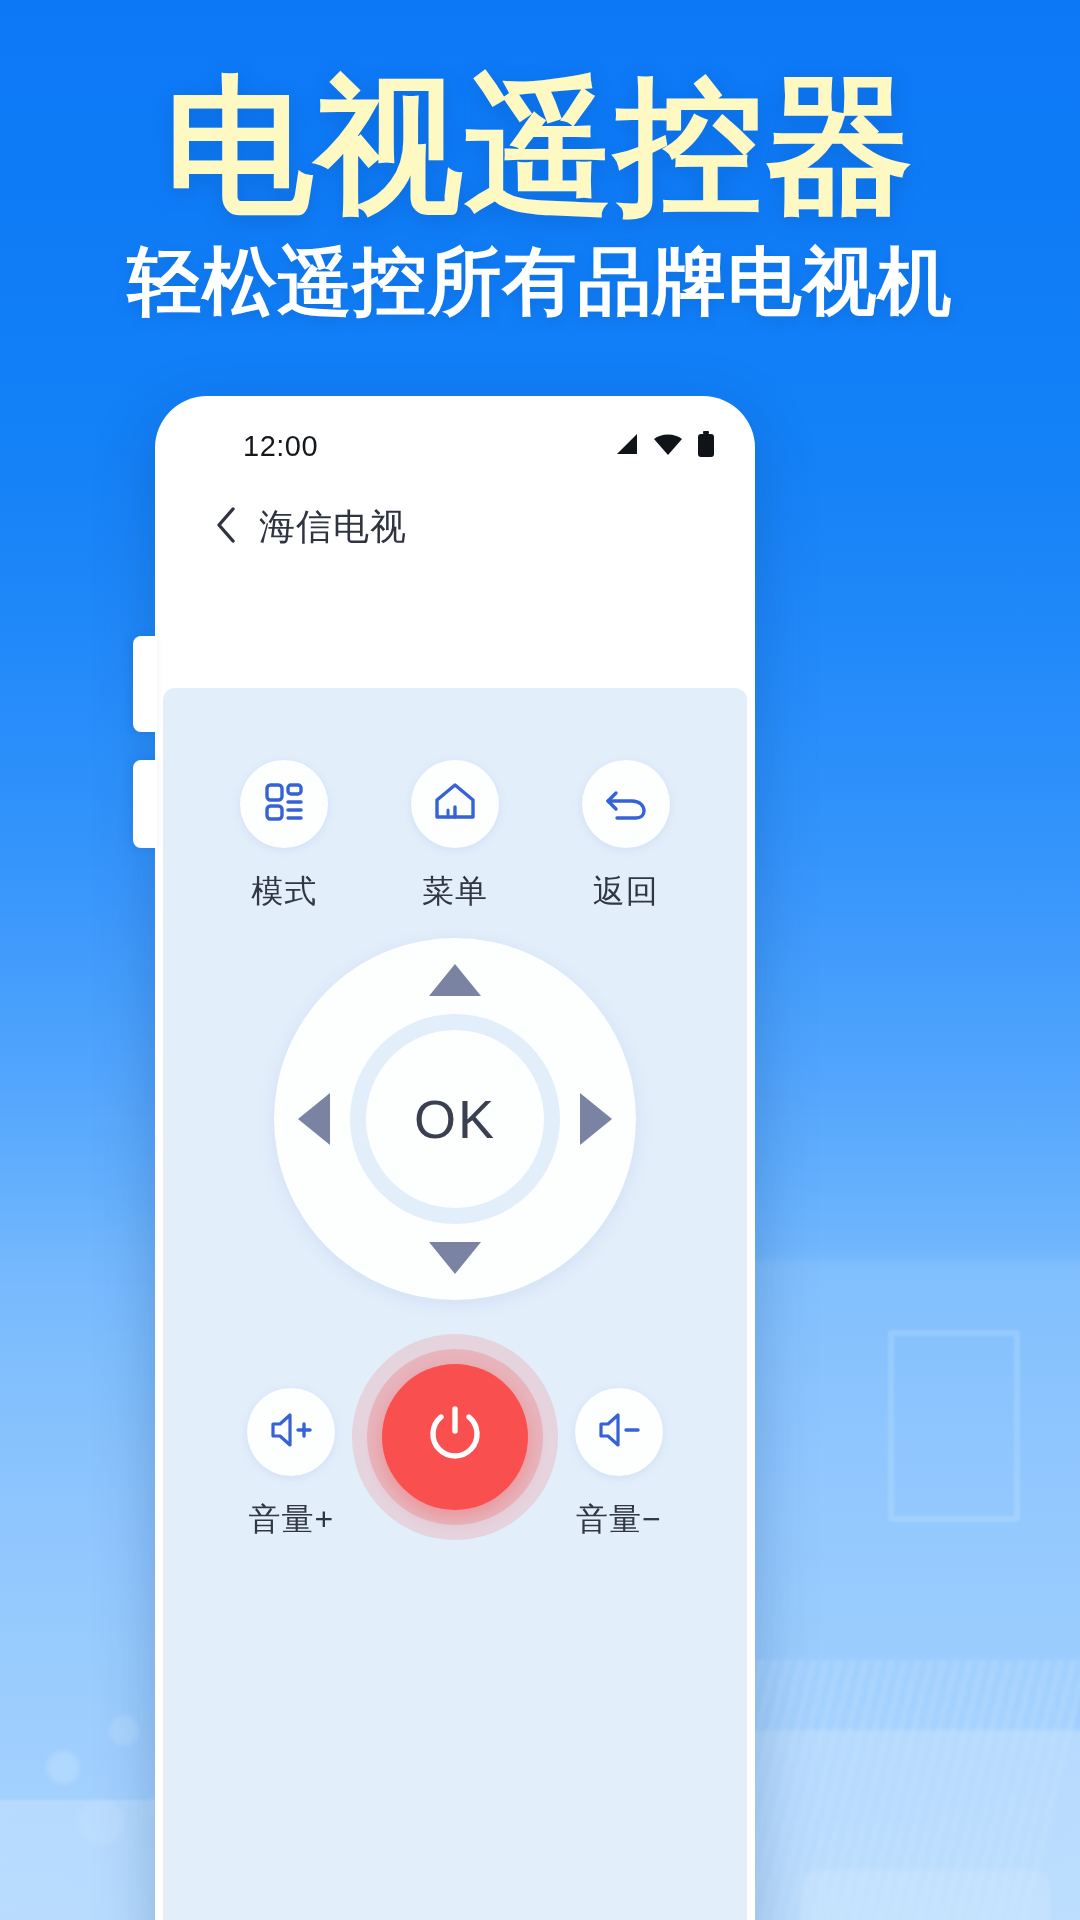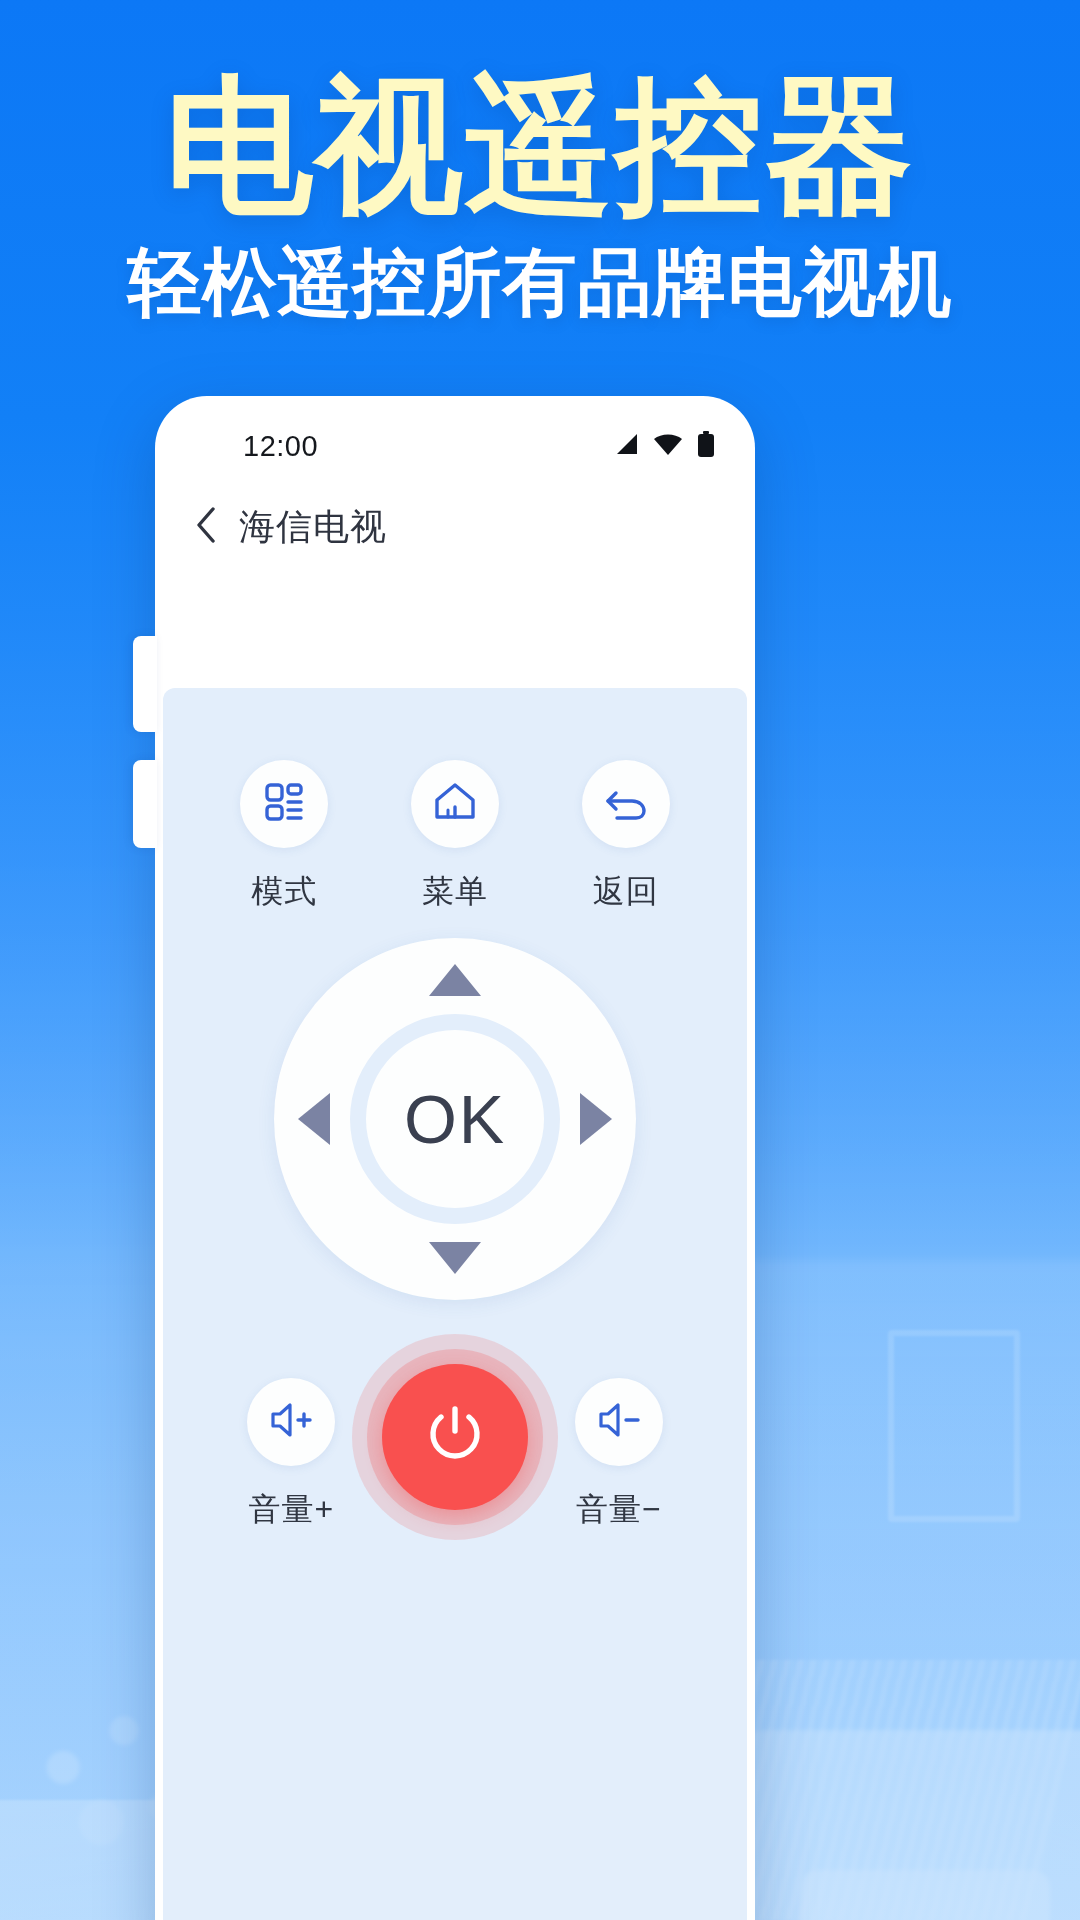--- a/index.html
+++ b/index.html
@@ -70,21 +70,21 @@
   
   .headline-wrap{position:absolute;left:0;right:0;top:72px;text-align:center;z-index:6;}
   .headline{
     font-size:148px;line-height:1.0;font-weight:bold;color:#fef9c3;
     letter-spacing:2px;
     text-shadow:0 6px 22px rgba(3,60,140,.22);
     font-family:"Liberation Sans","DejaVu Sans",sans-serif;
   }
   .subhead{
     margin-top:24px;font-size:74px;line-height:1.05;font-weight:bold;color:#ffffff;
-    letter-spacing:1px;text-shadow:0 4px 14px rgba(3,60,140,.20);
+    letter-spacing:1px;text-shadow:0 4px 14px rgba(3,60,140,.20);font-family:Liberation Serif, serif;
   }
 
   
   .phone{
     position:absolute;left:155px;top:396px;width:600px;height:1560px;
     background:#ffffff;border-radius:52px 52px 0 0;
     box-shadow:0 18px 60px rgba(6,52,120,.26);
     z-index:8;
   }
   .phone-side{
@@ -99,21 +99,21 @@
     position:absolute;left:0;right:0;top:22px;height:56px;
     display:flex;align-items:center;justify-content:space-between;
     padding:0 40px;box-sizing:border-box;
   }
   .status-time{font-size:29px;color:#15181d;letter-spacing:.5px;font-family:"Liberation Sans","DejaVu Sans",sans-serif;margin-left:48px;}
   .status-icons{display:flex;align-items:center;gap:14px;}
 
   
   .appbar{
     position:absolute;left:0;right:0;top:96px;height:70px;
-    display:flex;align-items:center;padding:0 40px;box-sizing:border-box;gap:22px;
+    display:flex;align-items:center;padding:0 60px;box-sizing:border-box;gap:22px;
   }
   .back-chevron{display:block;}
   .appbar-title{font-size:36px;color:#2f3440;font-weight:normal;letter-spacing:1px;}
 
   
   .panel{
     position:absolute;left:8px;right:8px;top:292px;bottom:0;
     background:#e3eefb;border-radius:12px 12px 0 0;
     overflow:hidden;
   }
@@ -142,21 +142,21 @@
     position:absolute;left:50%;top:50%;transform:translate(-50%,-50%);
     width:210px;height:210px;border-radius:50%;
     background:#e3eefb;
   }
   .dpad-ok{
     position:absolute;left:50%;top:50%;transform:translate(-50%,-50%);
     width:178px;height:178px;border-radius:50%;
     background:#fdfefe;
     display:flex;align-items:center;justify-content:center;
   }
-  .ok-text{font-size:68px;color:#3a4050;letter-spacing:2px;font-family:"Liberation Sans","DejaVu Sans",sans-serif;}
+  .ok-text{font-size:54px;color:#3a4050;letter-spacing:2px;font-family:"Liberation Sans","DejaVu Sans",sans-serif;}
   .arrow{position:absolute;width:0;height:0;}
   .arrow-up{
     left:50%;top:30px;transform:translateX(-50%);
     border-left:26px solid transparent;border-right:26px solid transparent;
     border-bottom:32px solid #7b83a3;
   }
   .arrow-down{
     left:50%;bottom:30px;transform:translateX(-50%);
     border-left:26px solid transparent;border-right:26px solid transparent;
     border-top:32px solid #7b83a3;
@@ -173,21 +173,21 @@
   }
   
   .dpad .arrow-up{top:26px;}
   .dpad .arrow-down{bottom:26px;}
   .dpad .arrow-left{left:24px;}
   .dpad .arrow-right{right:24px;}
 
   
   .row-bottom{
     position:absolute;left:0;right:0;top:690px;
-    display:flex;justify-content:space-between;align-items:flex-start;
+    display:flex;justify-content:space-between;align-items:flex-end;
     padding:0 60px;box-sizing:border-box;
   }
   .vol-cell{display:flex;flex-direction:column;align-items:center;width:150px;}
   .power-wrap{
     position:relative;width:210px;height:210px;margin-top:-46px;
     display:flex;align-items:center;justify-content:center;
   }
   .power-halo{
     position:absolute;left:50%;top:50%;transform:translate(-50%,-50%);
     width:206px;height:206px;border-radius:50%;background:rgba(244,78,78,.17);

